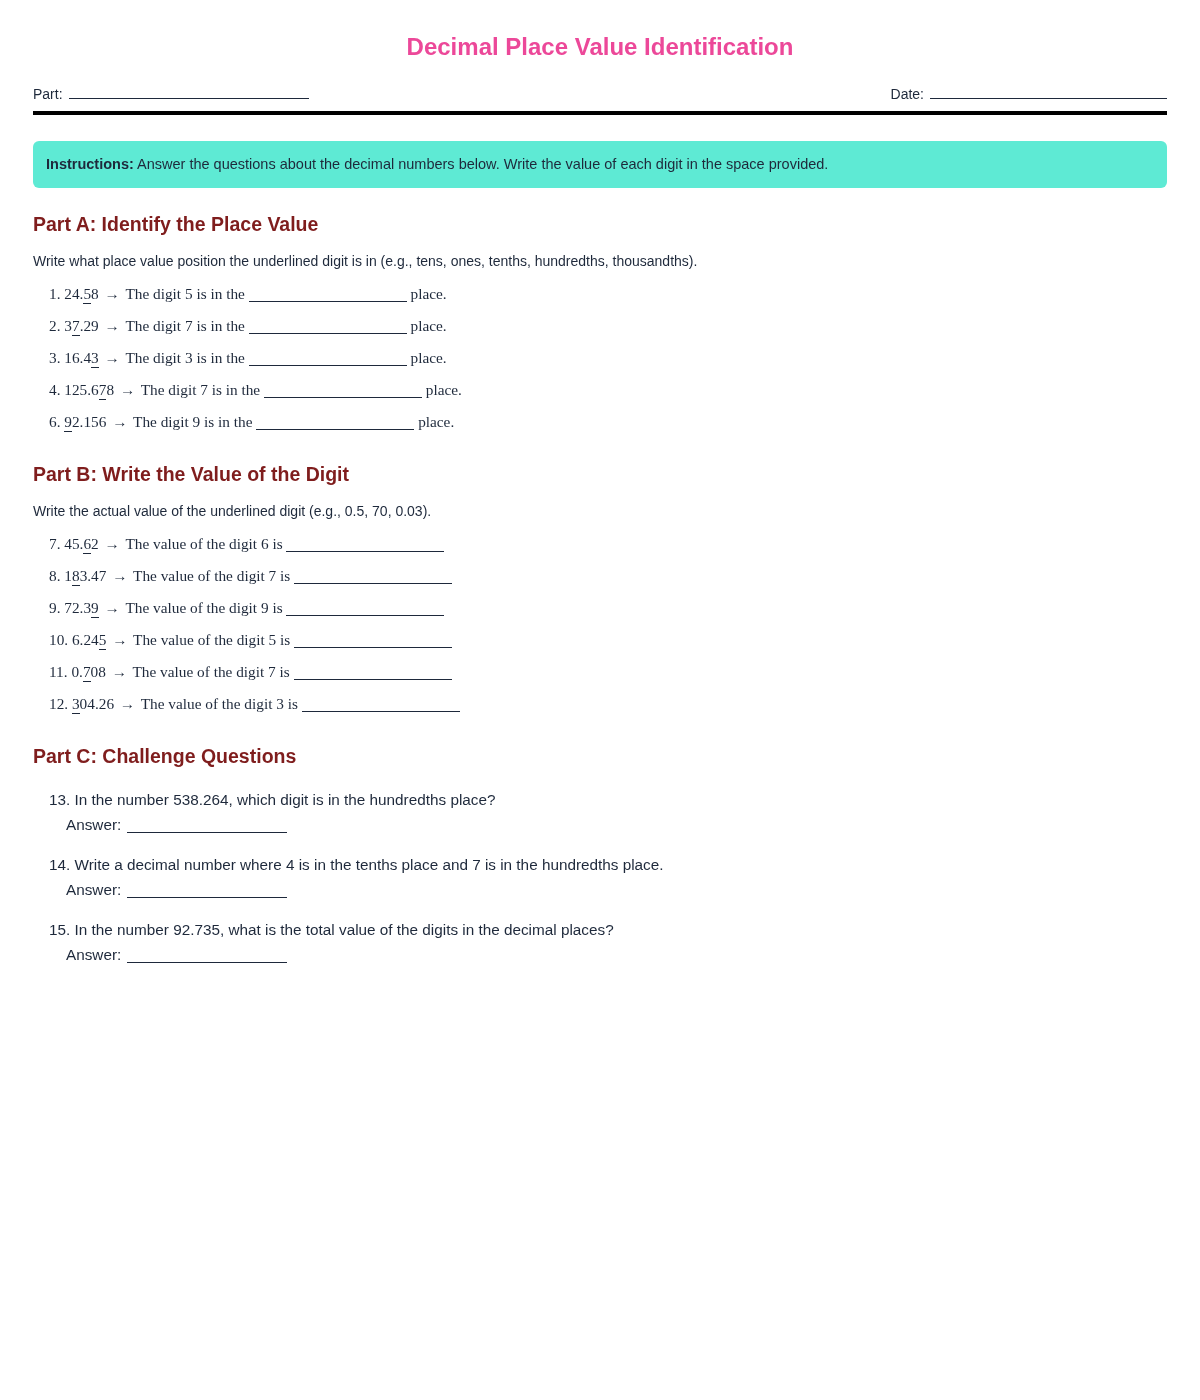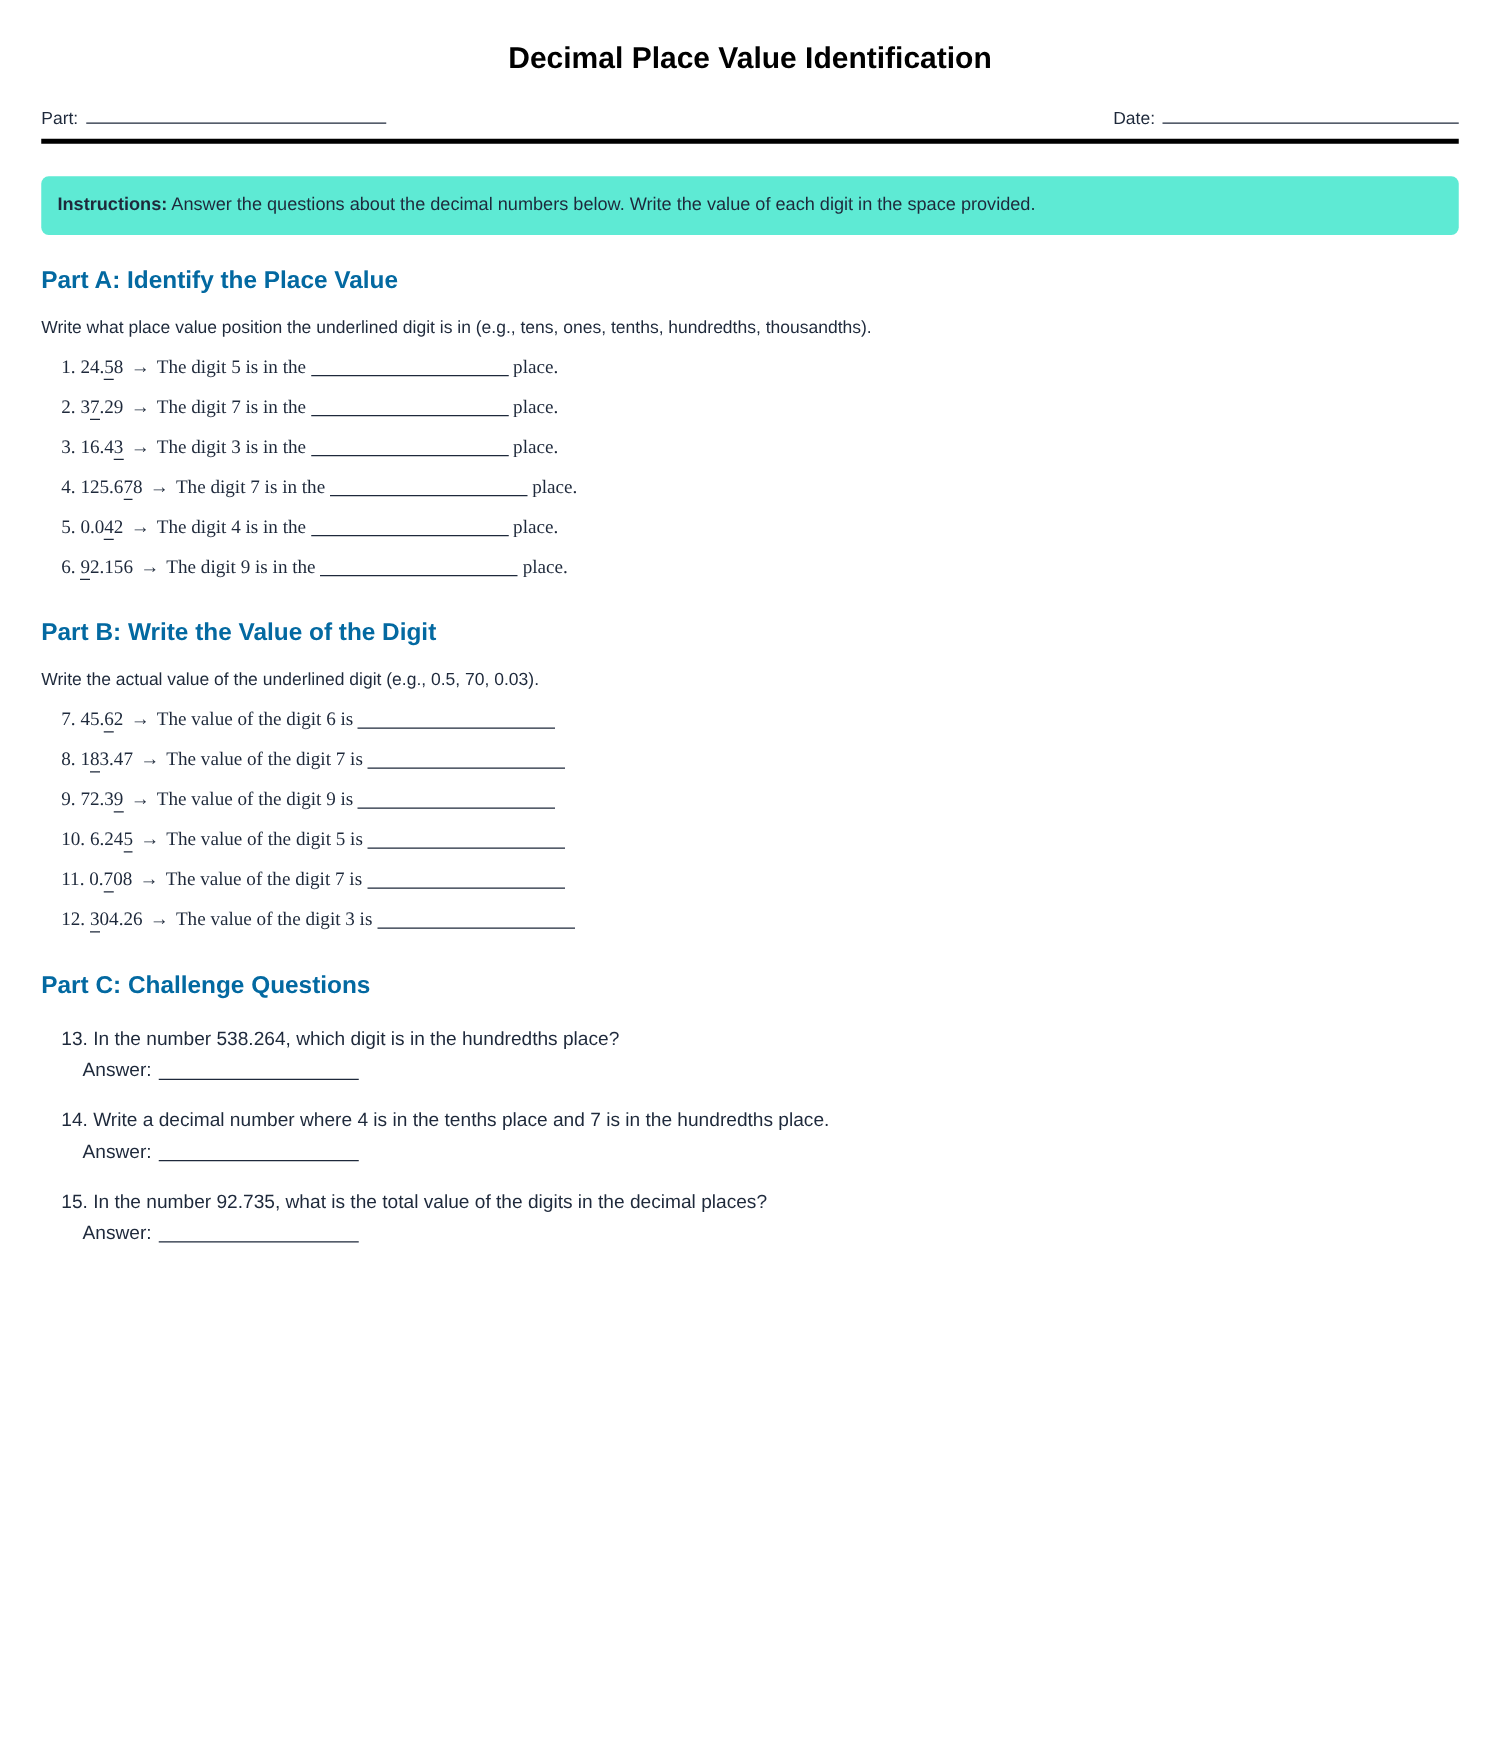--- a/index.html
+++ b/index.html
@@ -10,21 +10,21 @@
     color: #1e293b;
     font-family: "Liberation Sans", sans-serif;
   }
   .page { padding: 0 33px; }
 
   .title {
     text-align: center;
     font-size: 24px;
     font-weight: bold;
     margin: 33px 0 0 0;
-    color: #000000;
+    color: #ec4899;
   }
 
   .name-date {
     display: flex;
     justify-content: space-between;
     align-items: flex-end;
     margin-top: 25px;
     font-size: 14px;
   }
   .field { white-space: nowrap; }
@@ -48,21 +48,21 @@
     font-size: 14.5px;
     line-height: 17px;
   }
   .bold { font-weight: bold; }
 
   h2.part {
     font-size: 19.5px;
     font-weight: bold;
     margin: 24px 0 0 0;
     line-height: 24px;
-    color: #0369a1;
+    color: #7f1d1d;
   }
   .desc {
     font-size: 14px;
     margin: 15px 0 0 0;
     line-height: 20px;
   }
 
   .q-list { margin-top: 7px; font-family: Liberation Serif, serif; }
   .q-row {
     font-size: 15.3px;
@@ -131,21 +131,20 @@
   </div>
 
   <section>
     <h2 class="part">Part A: Identify the Place Value</h2>
     <p class="desc">Write what place value position the underlined digit is in (e.g., tens, ones, tenths, hundredths, thousandths).</p>
     <div class="q-list" id="part-a-list">
         <div class="q-row"><span class="q-num">1.</span> <span class="q-value">24.<span class="digit-u">5</span>8</span> <span class="arrow">→</span> <span>The digit 5 is in the</span> <span class="blank"></span> <span>place.</span></div>
         <div class="q-row"><span class="q-num">2.</span> <span class="q-value">3<span class="digit-u">7</span>.29</span> <span class="arrow">→</span> <span>The digit 7 is in the</span> <span class="blank"></span> <span>place.</span></div>
         <div class="q-row"><span class="q-num">3.</span> <span class="q-value">16.4<span class="digit-u">3</span></span> <span class="arrow">→</span> <span>The digit 3 is in the</span> <span class="blank"></span> <span>place.</span></div>
         <div class="q-row"><span class="q-num">4.</span> <span class="q-value">125.6<span class="digit-u">7</span>8</span> <span class="arrow">→</span> <span>The digit 7 is in the</span> <span class="blank"></span> <span>place.</span></div>
-        <div class="q-row"><span class="q-num">5.</span> <span class="q-value">0.0<span class="digit-u">4</span>2</span> <span class="arrow">→</span> <span>The digit 4 is in the</span> <span class="blank"></span> <span>place.</span></div>
         <div class="q-row"><span class="q-num">6.</span> <span class="q-value"><span class="digit-u">9</span>2.156</span> <span class="arrow">→</span> <span>The digit 9 is in the</span> <span class="blank"></span> <span>place.</span></div>
       </div>
   </section>
 
   <section>
     <h2 class="part">Part B: Write the Value of the Digit</h2>
     <p class="desc">Write the actual value of the underlined digit (e.g., 0.5, 70, 0.03).</p>
     <div class="q-list" id="part-b-list">
         <div class="q-row"><span class="q-num">7.</span> <span class="q-value">45.<span class="digit-u">6</span>2</span> <span class="arrow">→</span> <span>The value of the digit 6 is</span> <span class="blank"></span></div>
         <div class="q-row"><span class="q-num">8.</span> <span class="q-value">1<span class="digit-u">8</span>3.47</span> <span class="arrow">→</span> <span>The value of the digit 7 is</span> <span class="blank"></span></div>

